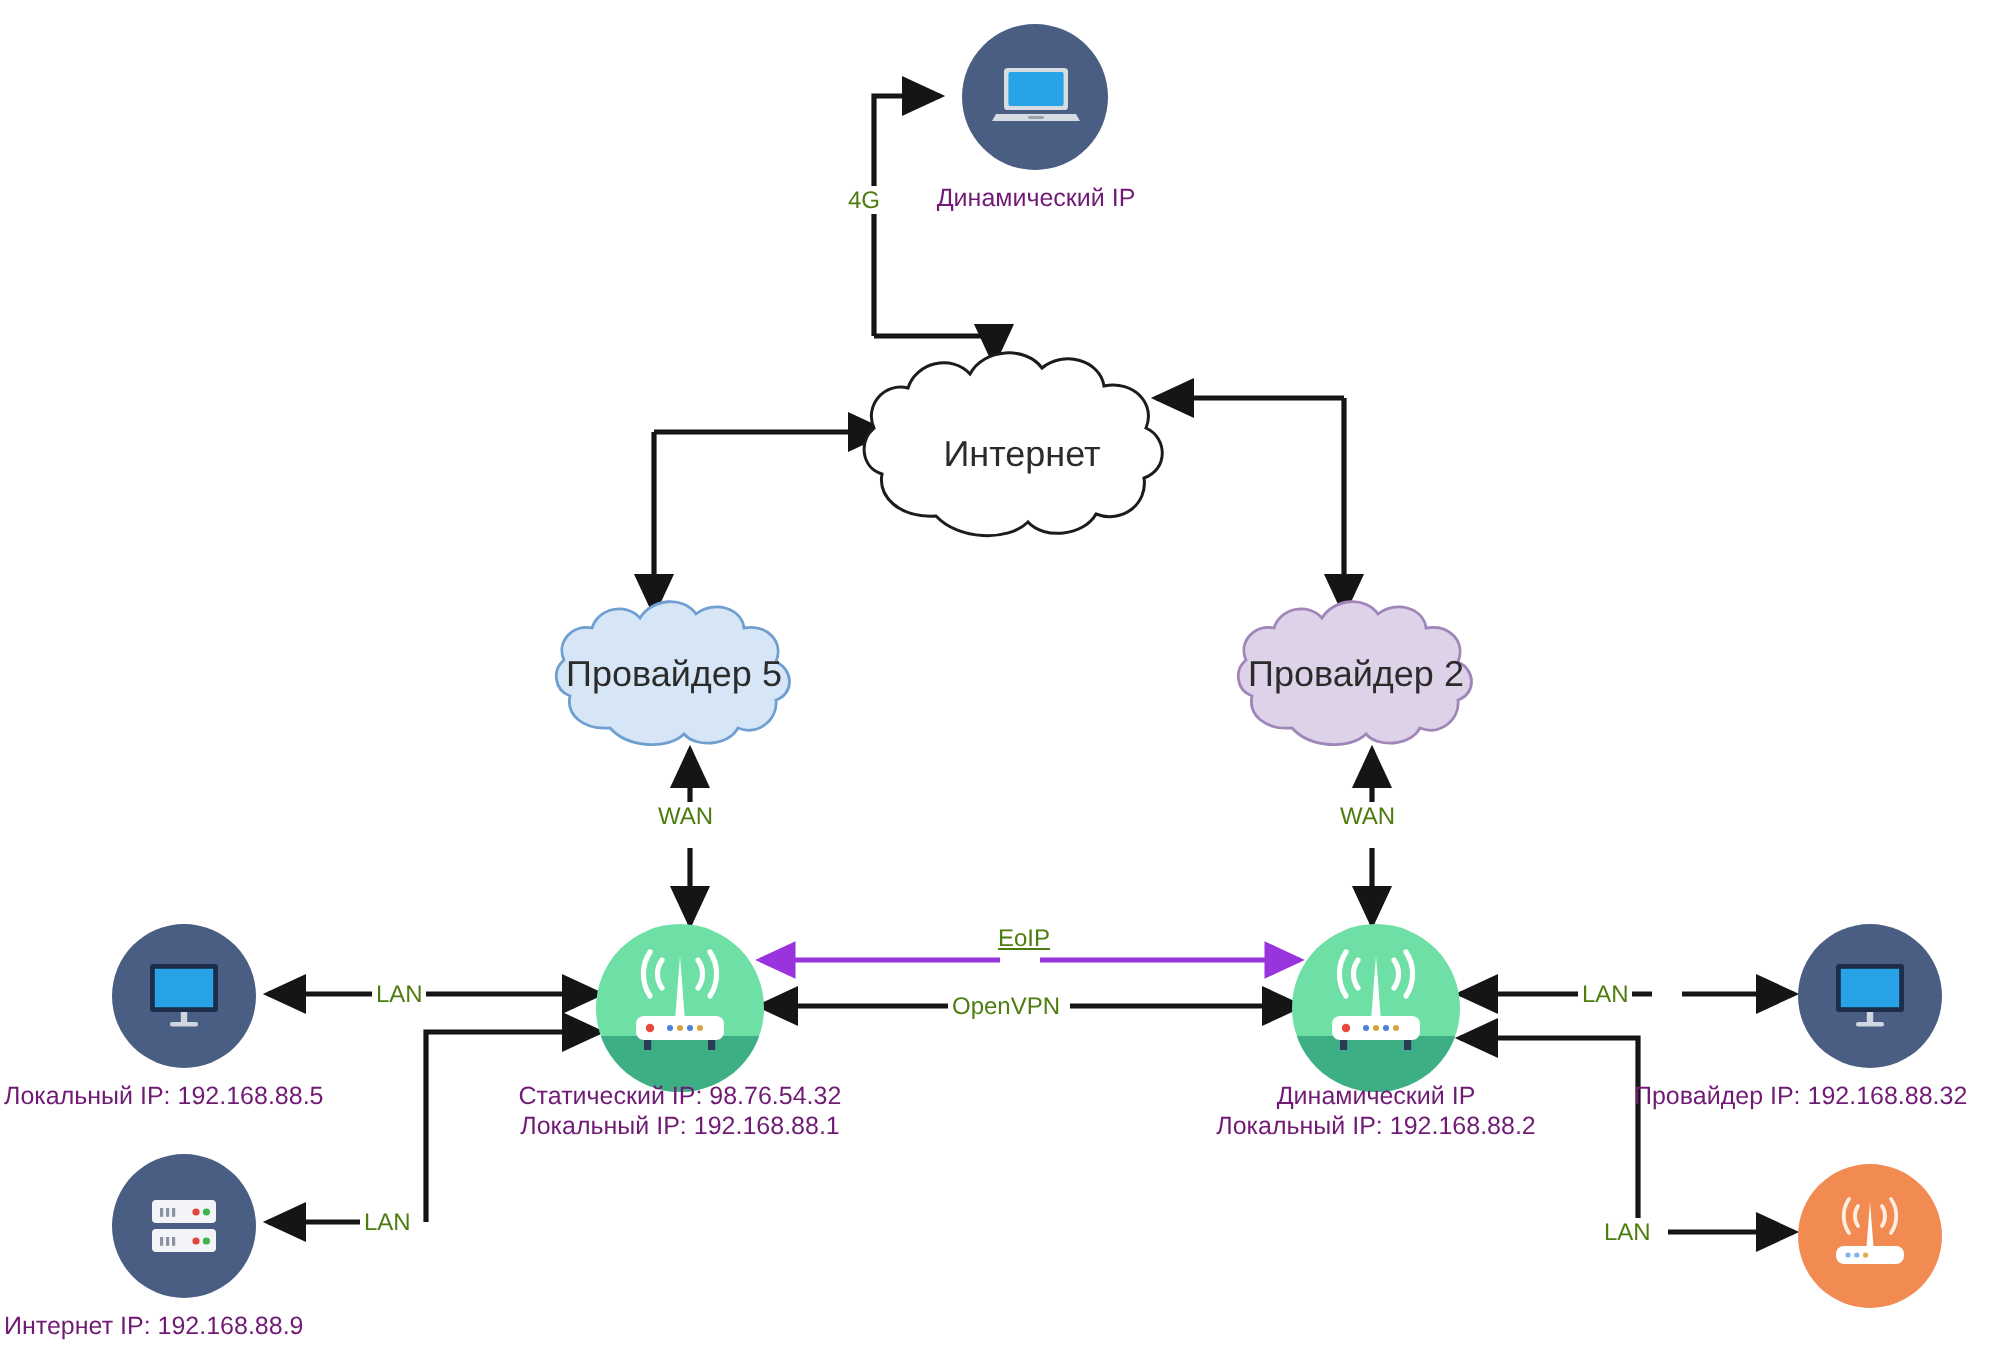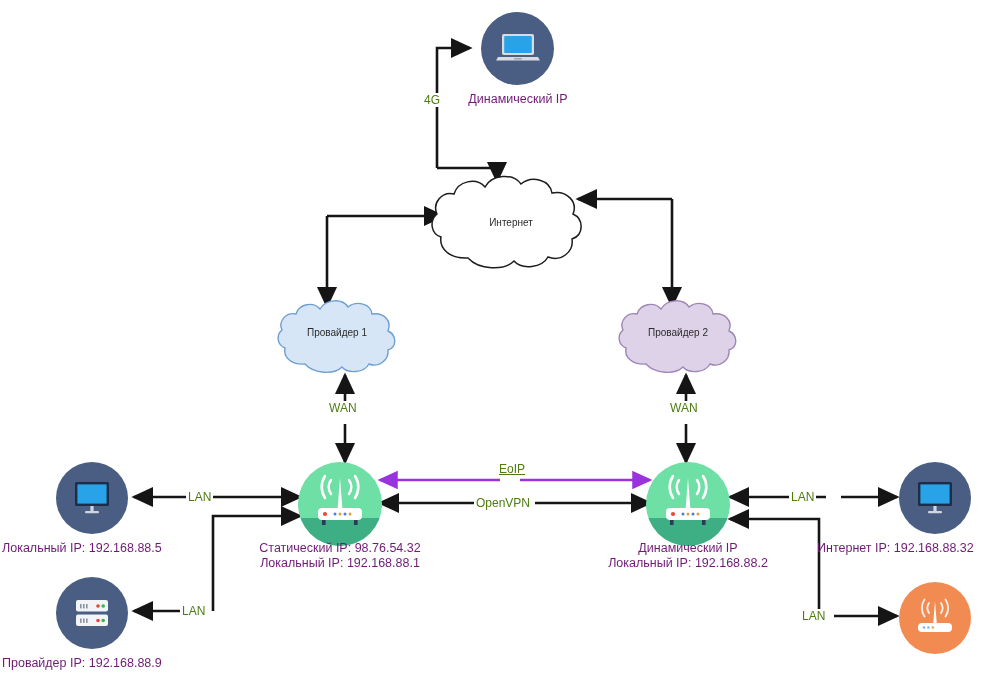--- a/index.html
+++ b/index.html
@@ -44,21 +44,21 @@
     position: absolute;
     font-size: 12px;
     color: #4d7c0f;
     background: #ffffff;
     padding: 0 2px;
     white-space: nowrap;
     font-family: "Liberation Sans", sans-serif;
   }
   .cloudlabel {
     position: absolute;
-    font-size: 10px;
+    font-size: 18px;
     color: #2b2b2b;
     white-space: nowrap;
     text-align: center;
     font-family: "Liberation Sans", sans-serif;
   }
 </style>
 </head>
 <body>
 
 <div id="canvas">
@@ -152,21 +152,21 @@
                C725,312 733,321 729,331
                C738,335 738,347 729,350
                C730,360 720,368 710,364
                C705,373 689,374 683,367
                C675,375 655,374 646,364 Z" fill="#ddd2e8" stroke="#9f85b8" stroke-width="1.4"></path>
     </g>
   </svg>
 
   <div class="cloudlabel" style="left:441px; top:217px; width:140px;">Интернет</div>
 
-  <div class="cloudlabel" style="left:267px; top:327px; width:140px;">Провайдер 1</div>
+  <div class="cloudlabel" style="left:267px; top:327px; width:140px;">Провайдер 5</div>
 
   <div class="cloudlabel" style="left:608px; top:327px; width:140px;">Провайдер 2</div>
 
   <div class="node" style="left:481px; top:12px; width:73px; height:73px; background:#4a5d82;">
     <svg width="48" height="40" viewBox="0 0 48 40">
       <rect x="8" y="5" width="32" height="21" rx="1.8" fill="#d7dbe2"></rect>
       <rect x="10.2" y="7" width="27.6" height="17" rx="1" fill="#29a3e8"></rect>
       <path d="M4 28 H44 L46 31.5 H2 Z" fill="#d7dbe2"></path>
       <rect x="20" y="29" width="8" height="1.5" rx="0.7" fill="#9aa3ae"></rect>
     </svg>
@@ -238,31 +238,31 @@
         <rect x="12" y="27.5" width="1.6" height="4.4"></rect>
         <rect x="15" y="27.5" width="1.6" height="4.4"></rect>
         <rect x="18" y="27.5" width="1.6" height="4.4"></rect>
       </g>
       <circle cx="30" cy="15" r="1.8" fill="#e0463a"></circle>
       <circle cx="35.2" cy="15" r="1.8" fill="#3cb44a"></circle>
       <circle cx="30" cy="29.5" r="1.8" fill="#e0463a"></circle>
       <circle cx="35.2" cy="29.5" r="1.8" fill="#3cb44a"></circle>
     </svg>
   </div>
-  <div class="caption" style="left:2px; top:656px; width:180px; text-align:left;">Провайдер IP: 192.168.88.9</div>
+  <div class="caption" style="left:2px; top:656px; width:180px; text-align:left;">Интернет IP: 192.168.88.9</div>
 
   <div class="node" style="left:899px; top:462px; width:72px; height:72px; background:#4a5d82;">
     <svg width="48" height="44" viewBox="0 0 48 44">
       <rect x="7" y="6" width="34" height="24" rx="1.6" fill="#1d2c49"></rect>
       <rect x="9.4" y="8.4" width="29.2" height="19.2" fill="#29a3e8"></rect>
       <rect x="22.4" y="30" width="3.2" height="5" fill="#cfd6e0"></rect>
       <rect x="17" y="35" width="14" height="2.2" rx="1" fill="#cfd6e0"></rect>
     </svg>
   </div>
-  <div class="caption" style="left:817px; top:541px; width:182px; text-align:left;">Интернет IP: 192.168.88.32</div>
+  <div class="caption" style="left:817px; top:541px; width:182px; text-align:left;">Провайдер IP: 192.168.88.32</div>
 
   <div class="node" style="left:899px; top:582px; width:72px; height:72px; background:#f18b51;">
     <svg width="56" height="50" viewBox="0 0 56 50">
       <g stroke="#ffffff" stroke-width="1.9" fill="none" stroke-linecap="round" opacity="0.85">
         <path d="M22,20 a9,9 0 0 1 0,-10"></path>
         <path d="M17.5,23.5 a15,15 0 0 1 0,-17"></path>
         <path d="M34,20 a9,9 0 0 0 0,-10"></path>
         <path d="M38.5,23.5 a15,15 0 0 0 0,-17"></path>
       </g>
       <path d="M28,8 L29.8,31 L26.2,31 Z" fill="#ffffff"></path>

